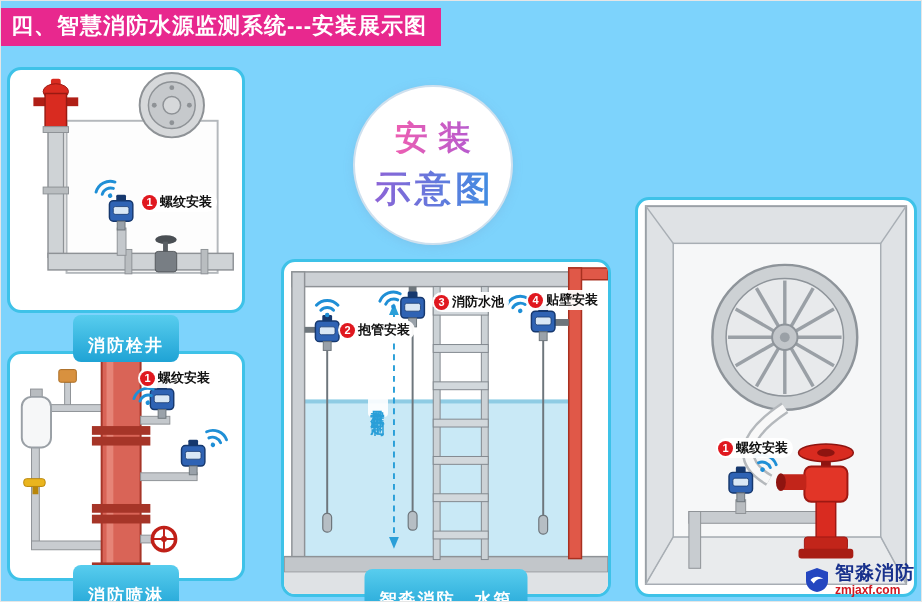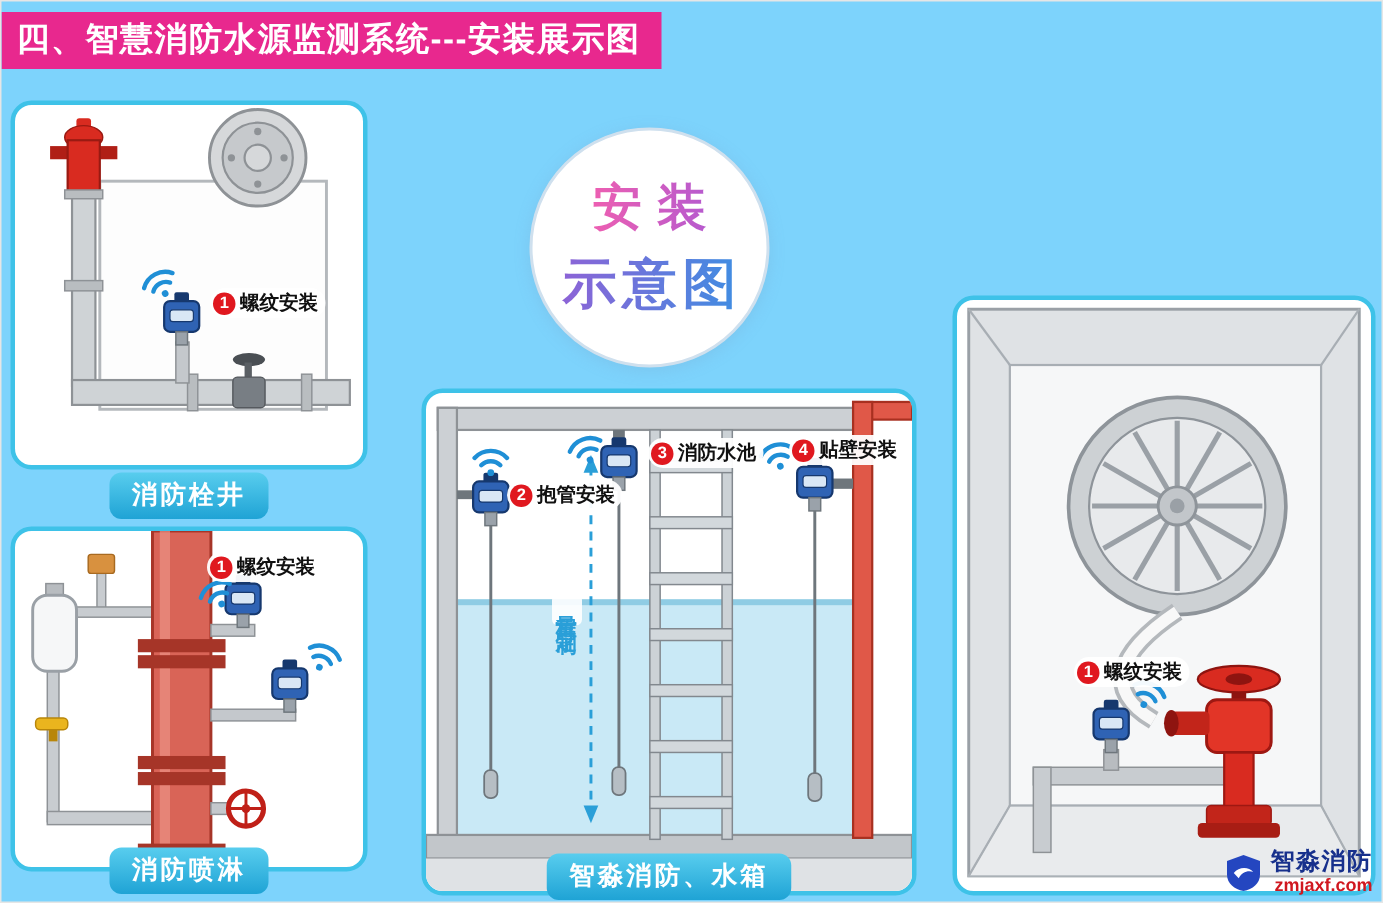--- a/index.html
+++ b/index.html
@@ -24,39 +24,39 @@
               background:linear-gradient(90deg,#8f62d6,#3e8ee2);
               -webkit-background-clip:text; background-clip:text; color:transparent; }
 
   .panel { position:absolute; background:#fff; border:3px solid #3ec2e8;
            border-radius:14px; overflow:hidden; }
   .panel svg { position:absolute; inset:0; width:100%; height:100%; display:block; }
 
   .caption { position:absolute; transform:translateX(-50%);
              background:linear-gradient(180deg,#58cdee,#1fa3d5); color:#fff;
              font-weight:bold; font-size:17px; letter-spacing:2px;
-             padding:3px 15px 5px; border-radius:8px; z-index:6; white-space:nowrap; }
+             padding:19px 15px 5px; border-radius:8px; z-index:6; white-space:nowrap; }
 
   .callout { position:absolute; display:inline-flex; align-items:center; gap:3px;
              background:rgba(255,255,255,.95); border-radius:10px;
              padding:1px 5px 1px 2px; font-size:13px; font-weight:bold; color:#101010;
              z-index:4; white-space:nowrap; }
   .callout .num { width:15px; height:15px; border-radius:50%; background:#e0181f;
                   color:#fff; font-size:11px; line-height:15px; text-align:center;
                   font-weight:bold; flex:0 0 15px; }
 
   .note-vertical { position:absolute; writing-mode:vertical-rl; text-orientation:upright;
                    color:#2a9fd8; font-weight:bold; font-size:14px; letter-spacing:3px;
                    background:rgba(255,255,255,.9); padding:3px 1px; border-radius:4px; z-index:4; }
 
   .watermark { position:absolute; right:6px; bottom:3px; display:flex;
                align-items:center; gap:5px; z-index:7; }
   .wm-text { display:flex; flex-direction:column; line-height:1.15; }
-  .wm-brand { color:#17308c; font-weight:bold; font-size:16px; letter-spacing:1px; }
-  .wm-site  { color:#d01820; font-weight:bold; font-size:12px;text-align:right; }
+  .wm-brand { color:#17308c; font-weight:bold; font-size:19px; letter-spacing:1px; }
+  .wm-site  { color:#d01820; font-weight:bold; font-size:12px; }
 </style>
 </head>
 <body>
 
 <div class="stage">
 
   <svg width="0" height="0" style="position:absolute" aria-hidden="true">
     <defs>
       <g id="sym-sensor">
         <rect x="-5" y="-18" width="10" height="7" rx="1.5" fill="#16386e"></rect>

